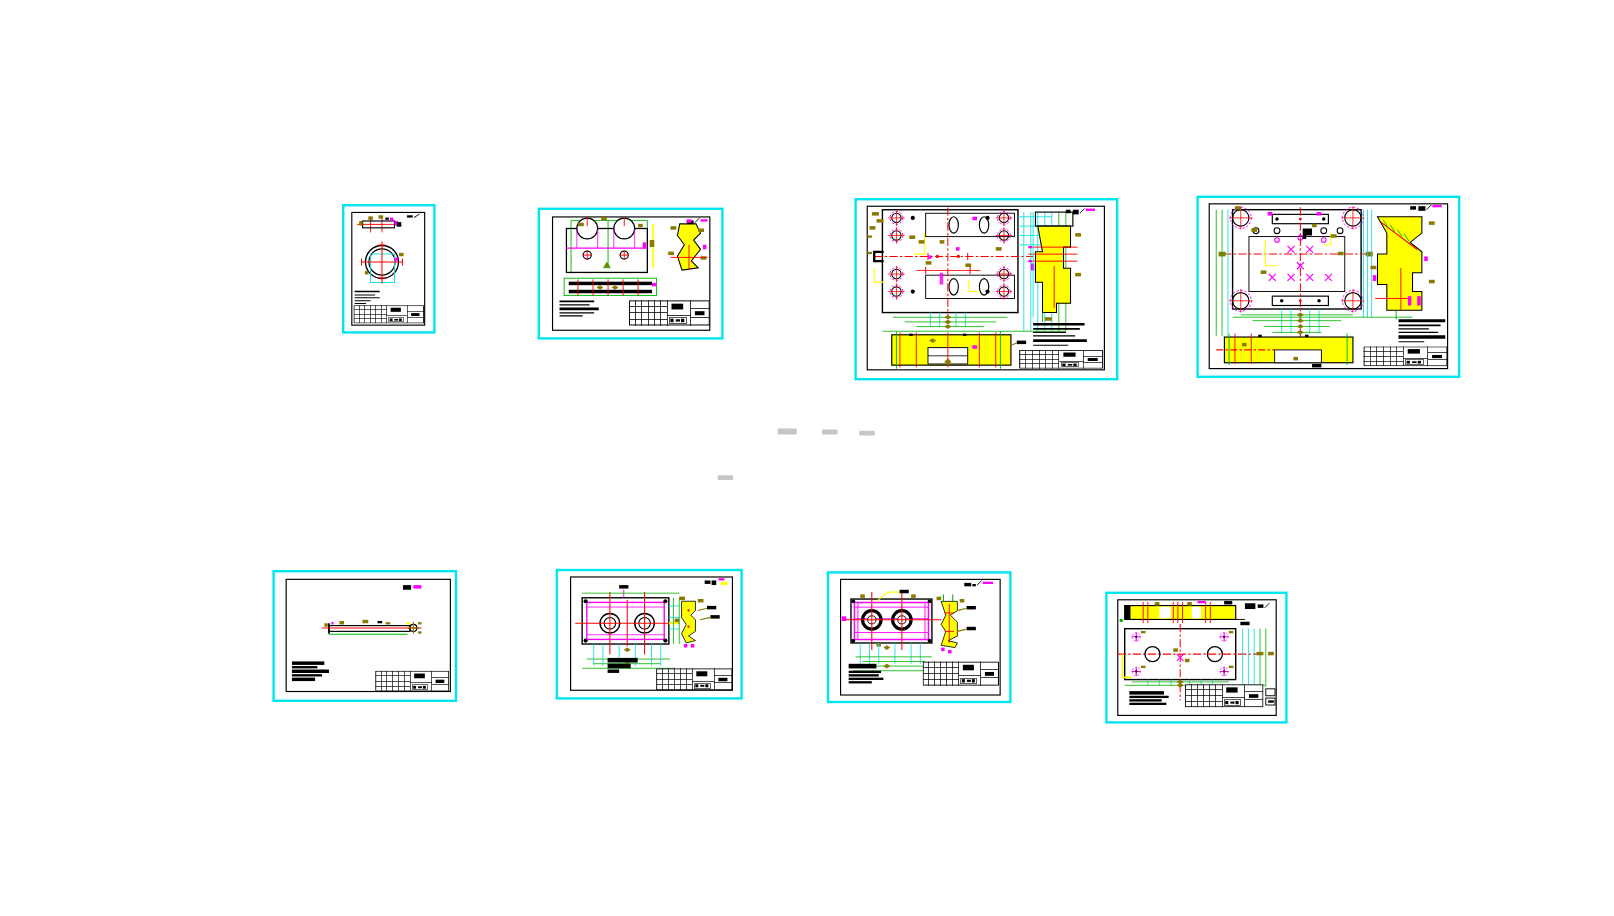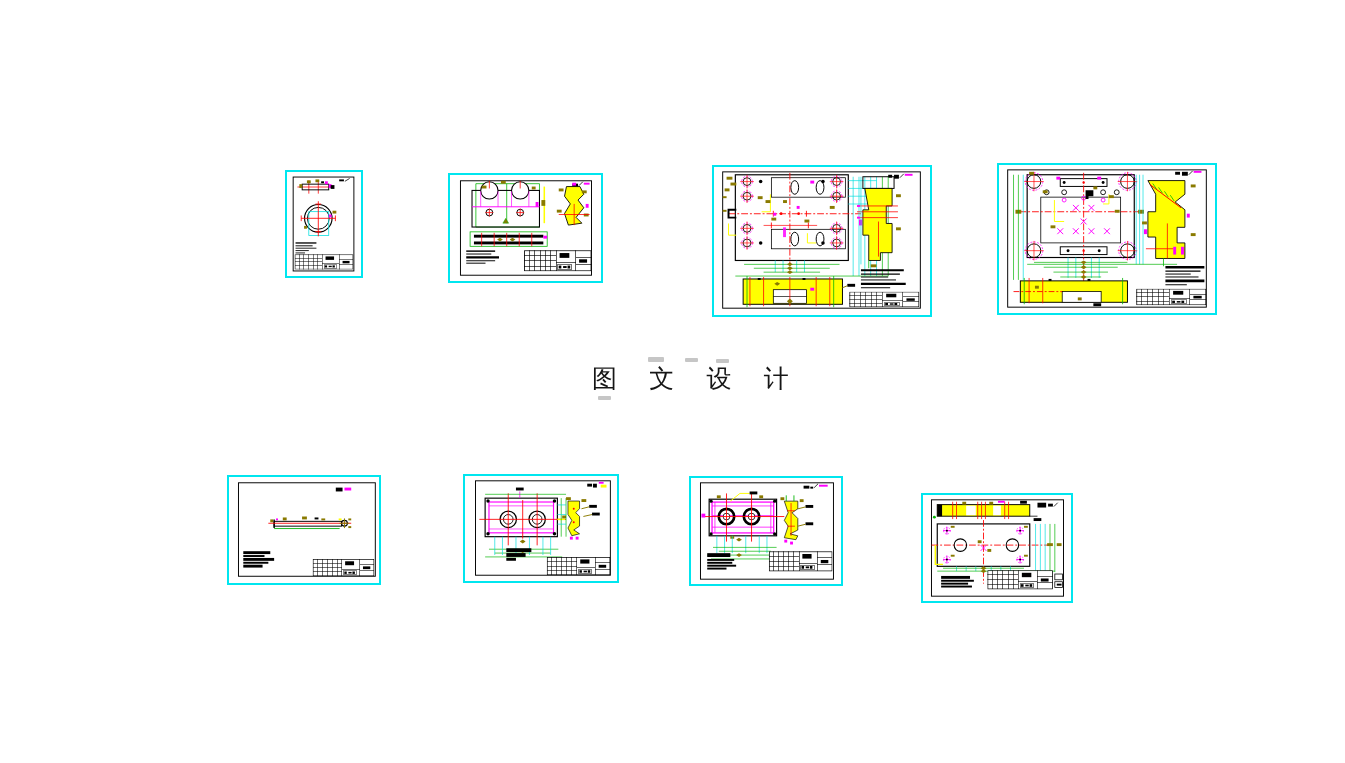--- a/index.html
+++ b/index.html
@@ -772,20 +772,19 @@
         <rect x="18" y="91" width="28" height="2"></rect>
           <rect x="18" y="94" width="32" height="2"></rect>
       </g>
       <use href="#tb" x="66" y="78" width="68" height="20"></use>
       <rect x="136" y="82" width="8" height="6" fill="none" stroke="#000" stroke-width="0.8"></rect>
       <rect x="136" y="90" width="8" height="6" fill="none" stroke="#000" stroke-width="0.8"></rect>
       <rect x="138" y="92" width="5" height="2" fill="#000"></rect>
     </svg>
   </figure>
 
-  <div id="page-title">图 文 设 计</div>
 
   <div class="smudge" style="left:648px;top:357px;width:16px;height:5px"></div>
   <div class="smudge" style="left:685px;top:358px;width:13px;height:4px"></div>
   <div class="smudge" style="left:716px;top:359px;width:13px;height:4px"></div>
   <div class="smudge" style="left:598px;top:396px;width:13px;height:4px"></div>
 
 </div>
 
 </body></html>

